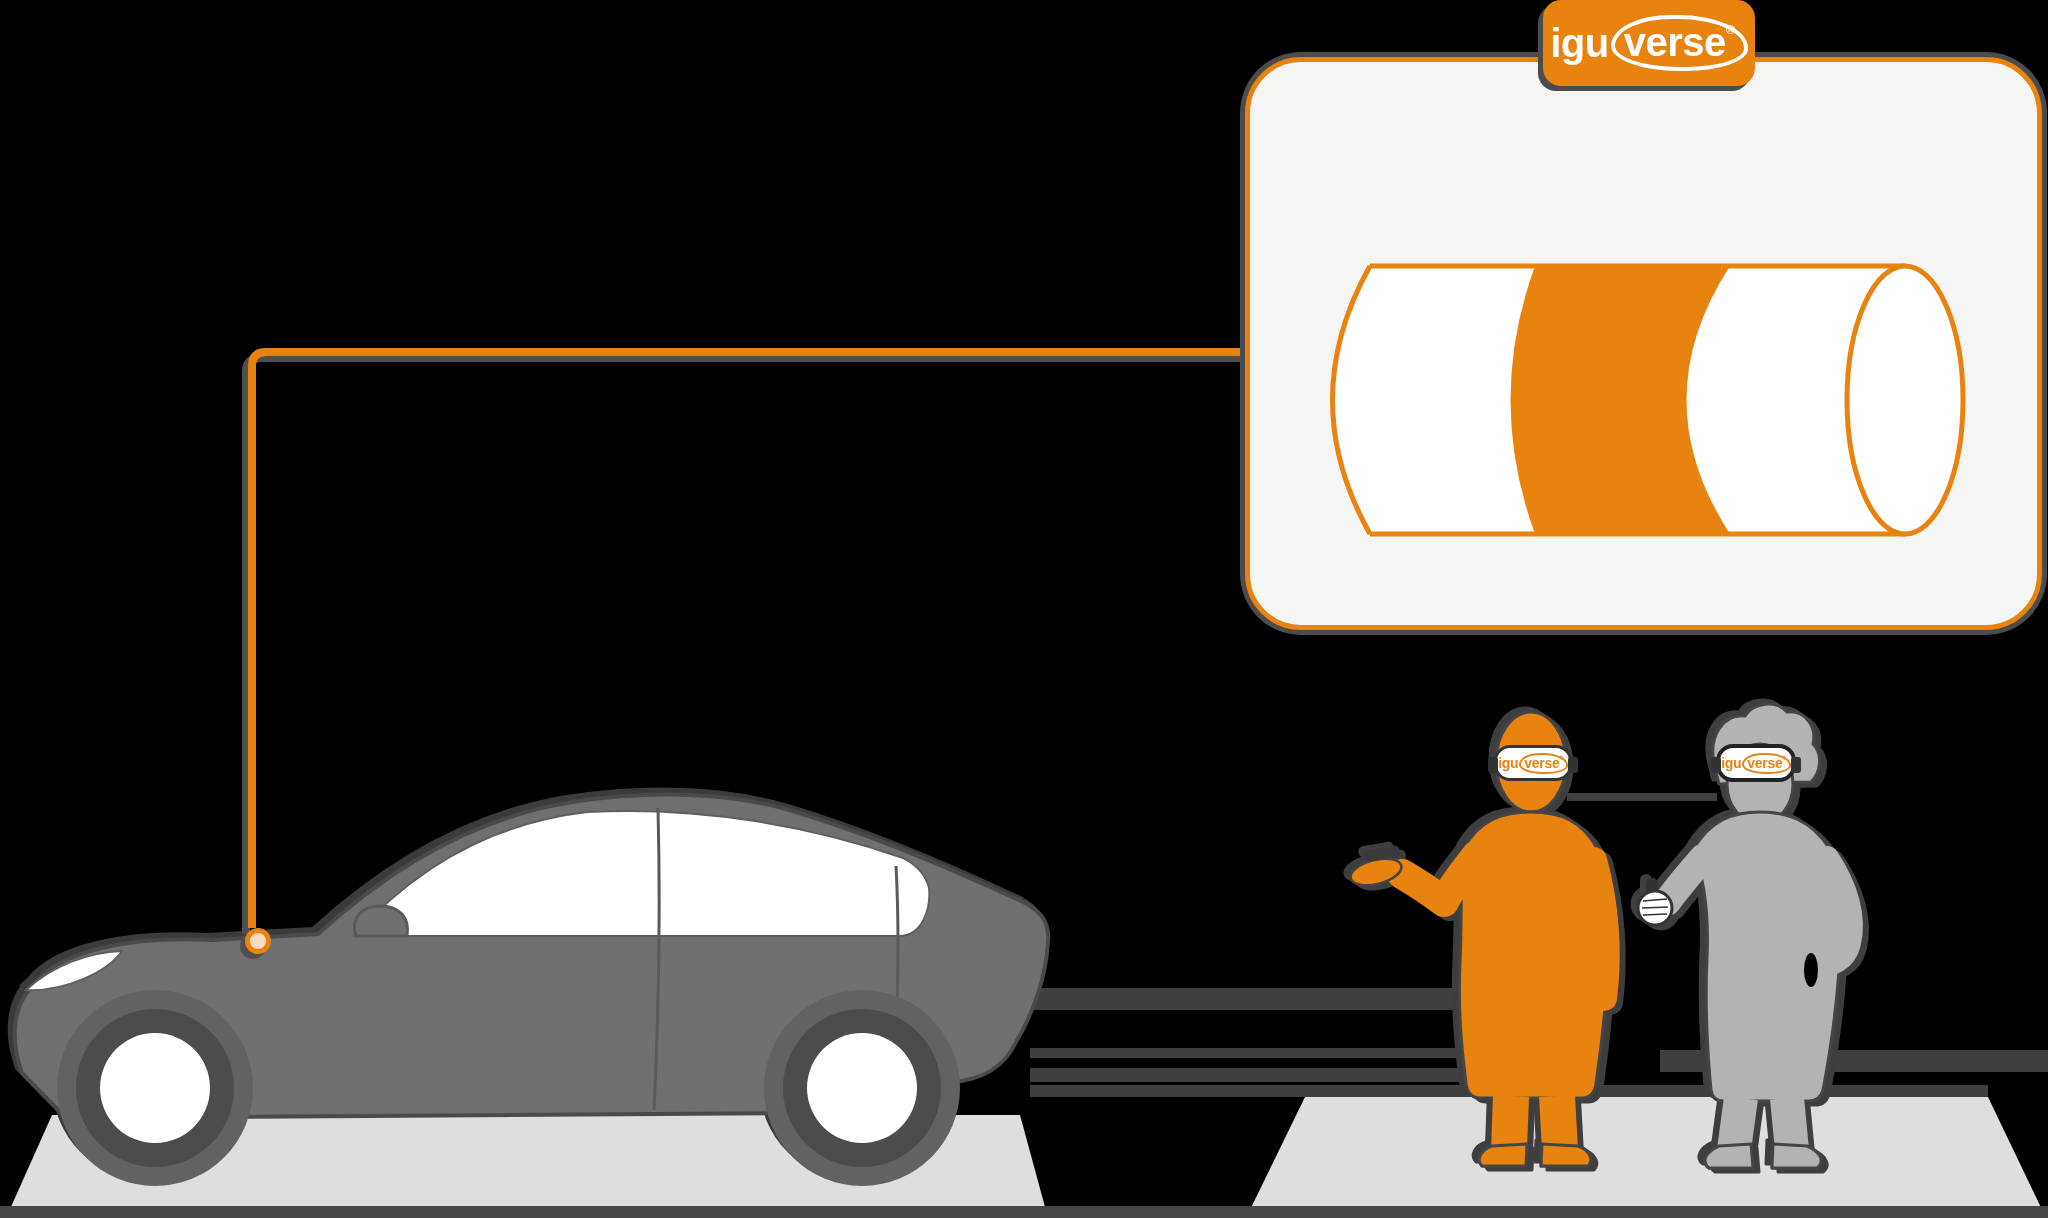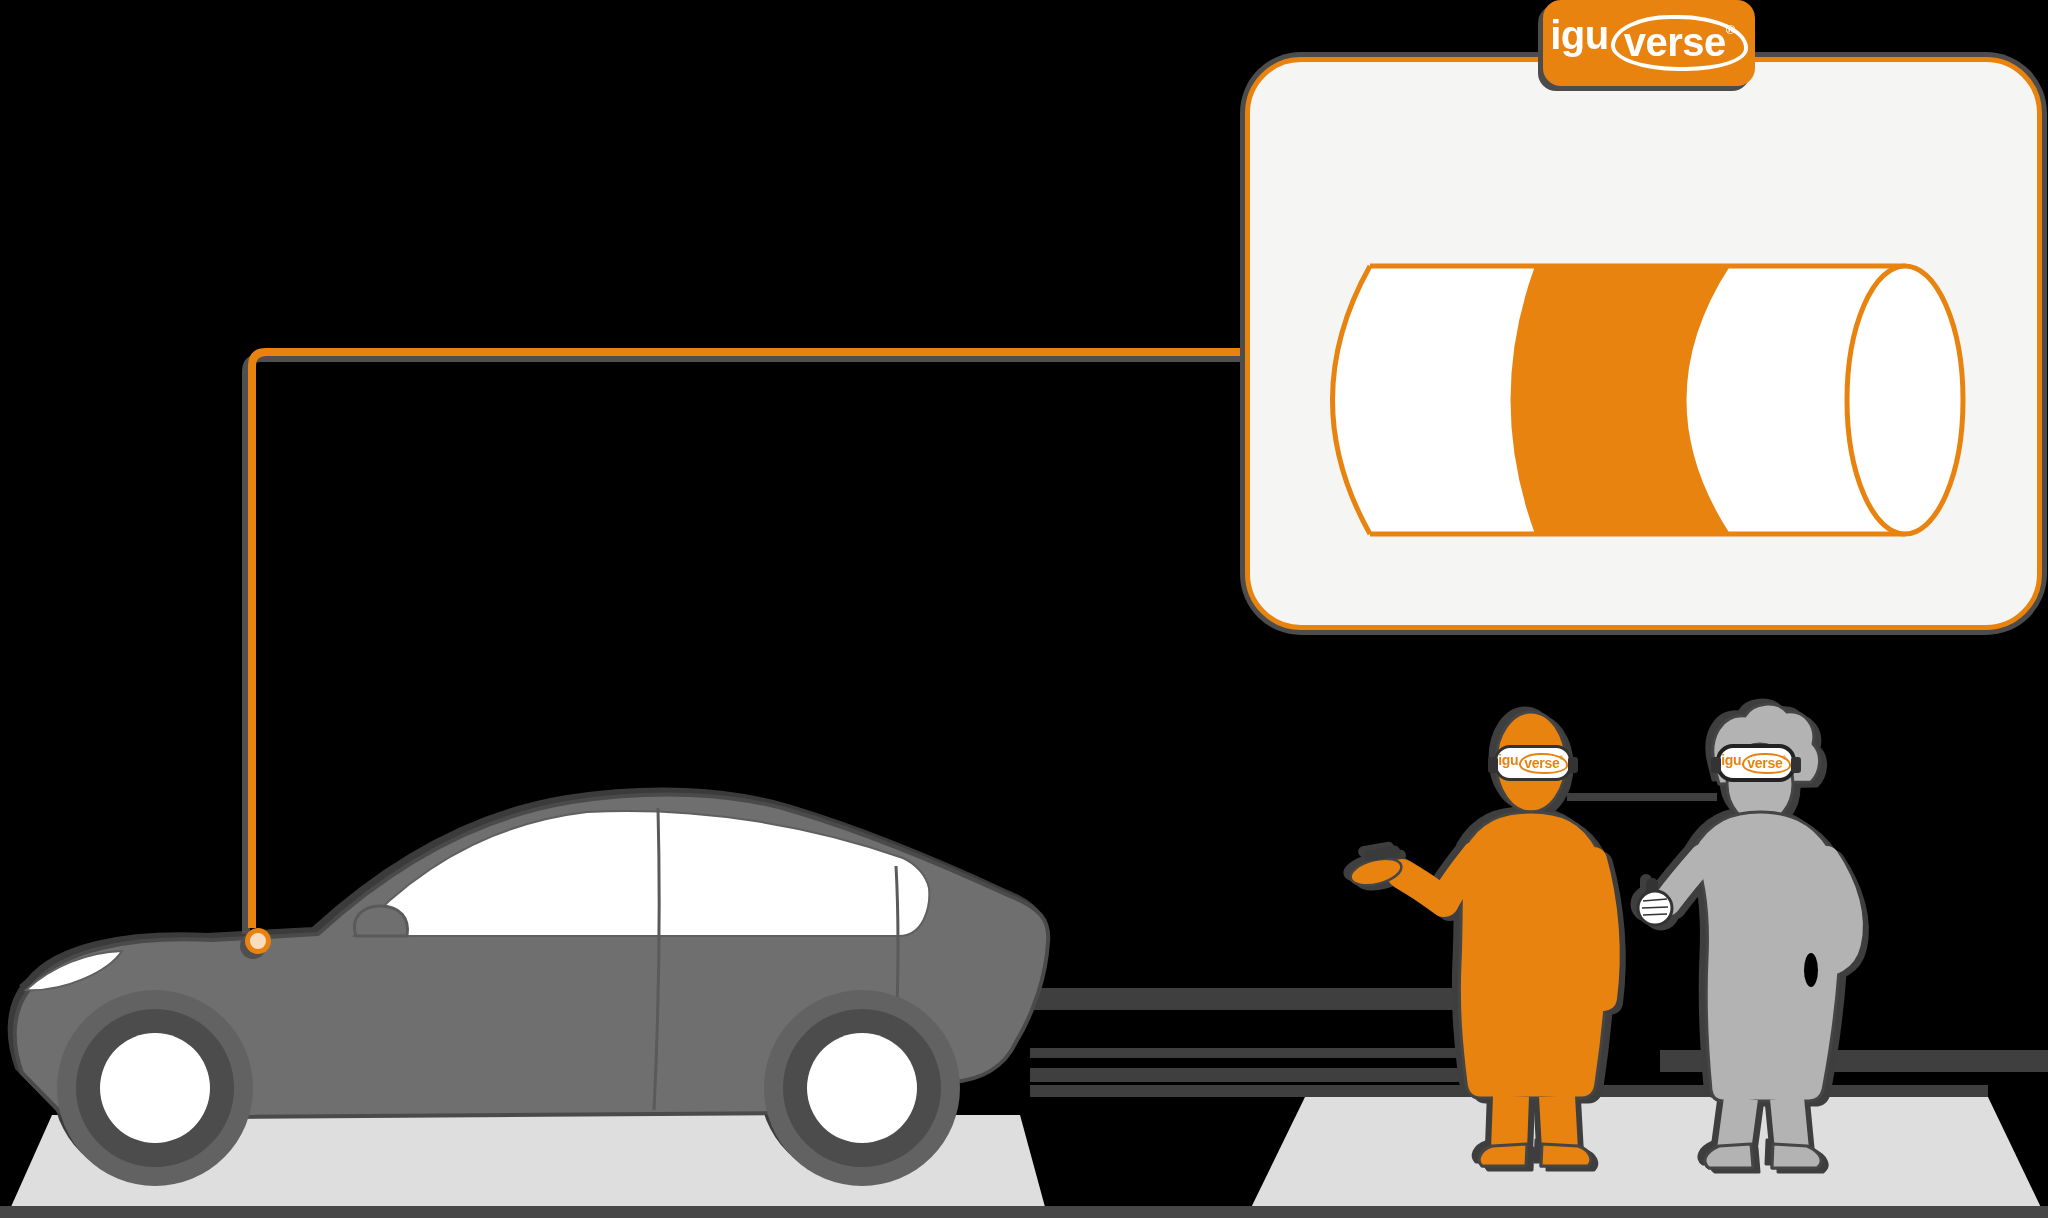--- a/index.html
+++ b/index.html
@@ -43,21 +43,21 @@
   .goggles{position:absolute;background:#fff;box-sizing:border-box;
     display:flex;align-items:center;justify-content:center;}
   .goggles::before,.goggles::after{content:"";position:absolute;top:9px;width:10px;height:16px;
     background:#333;border-radius:3px;}
   .goggles::before{left:-9px;}
   .goggles::after{right:-9px;}
   .goggles-worker{left:1494px;top:745px;width:78px;height:36px;border:3px solid #333;border-radius:16px;}
   .goggles-customer{left:1716px;top:744px;width:80px;height:38px;border:4px solid #222;border-radius:17px;}
 
   
-  .logo{display:inline-flex;align-items:flex-start;font-weight:bold;letter-spacing:-0.5px;line-height:1;}
+  .logo{display:inline-flex;align-items:center;font-weight:bold;letter-spacing:-0.5px;line-height:1;}
   .logo .blob{position:relative;display:inline-flex;align-items:flex-start;border-style:solid;
     border-color:currentColor;
     border-radius:46% 54% 48% 52% / 58% 62% 42% 48%;}
   .logo .reg{font-weight:bold;}
   .logo-badge{color:#fff;font-size:40px;}
   .logo-badge .blob{border-width:4px;padding:3px 9px 5px 9px;margin-left:2px;}
   .logo-badge .reg{font-size:13px;margin-top:1px;}
   .logo-goggles{color:#E8830F;font-size:14px;letter-spacing:-0.3px;}
   .logo-goggles .blob{border-width:2px;padding:1px 3px 2px 3px;margin-left:1px;}
   .logo-goggles .reg{font-size:5px;}

